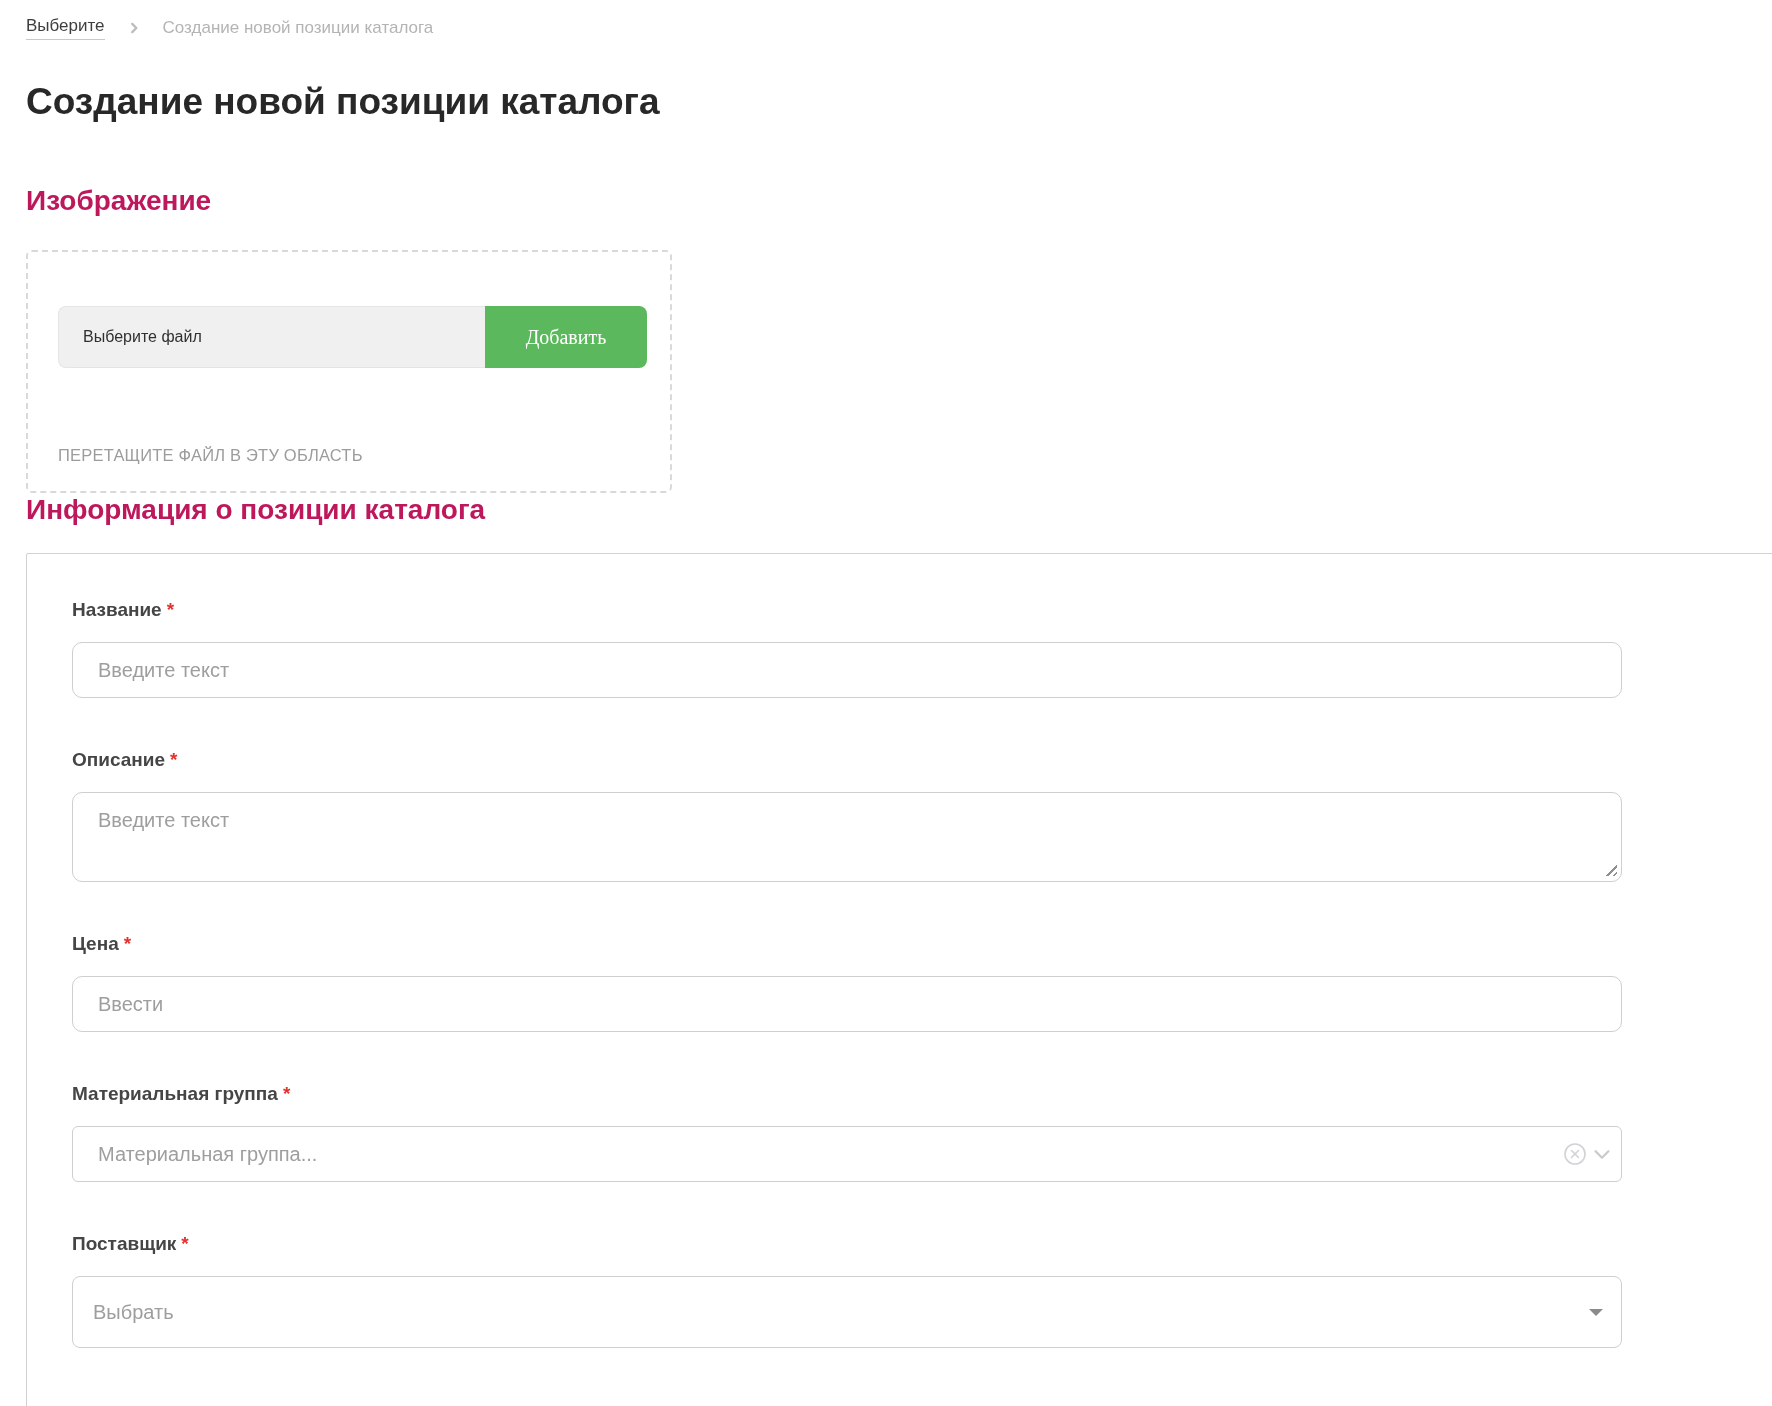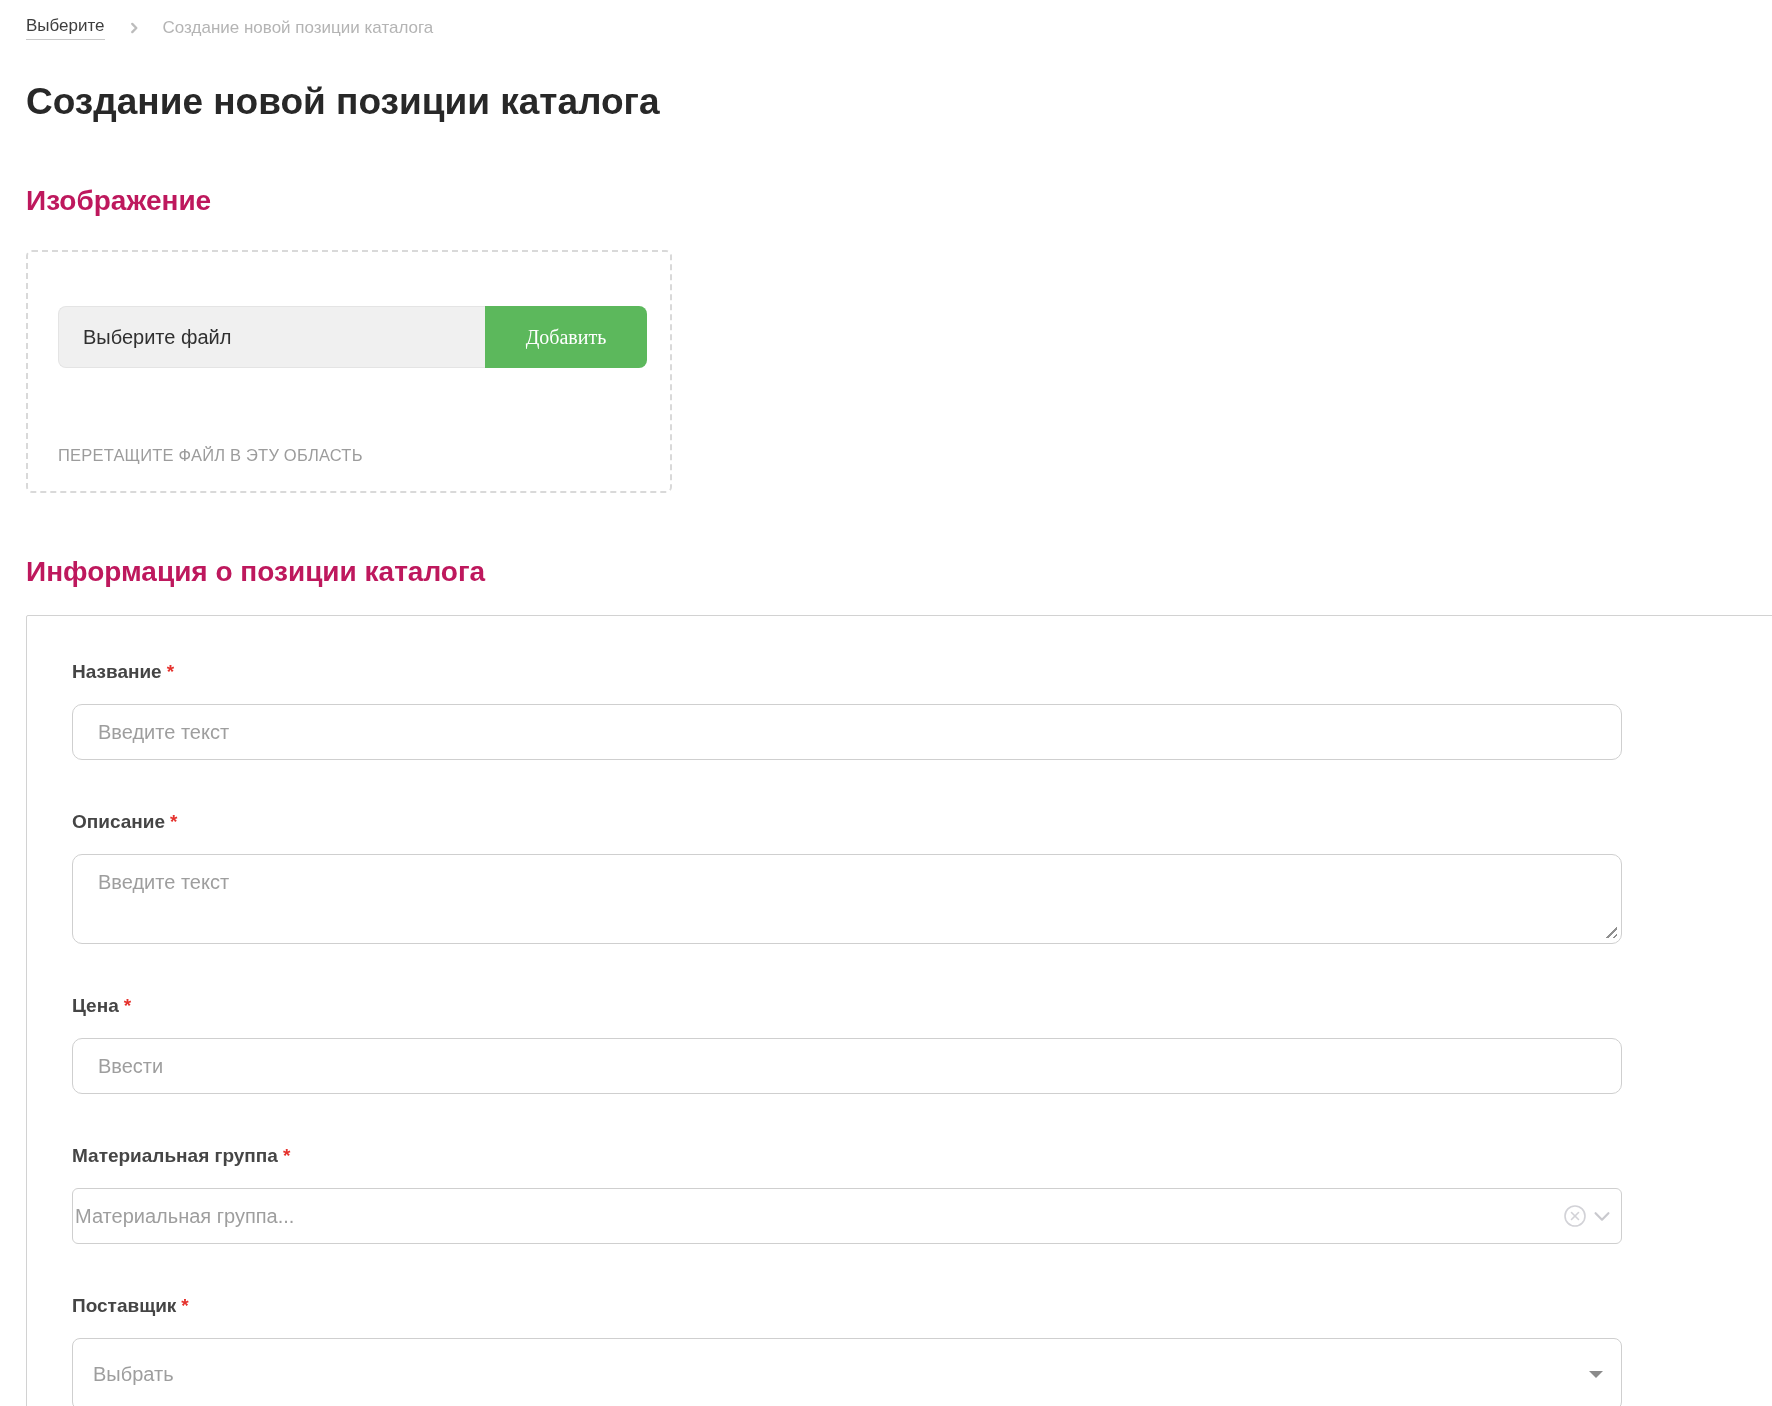--- a/index.html
+++ b/index.html
@@ -11,29 +11,29 @@
   .breadcrumb { display:flex; align-items:center; gap:22px; height:24px; }
   .crumb-link { font-size:17px; color:#3e3e3e; text-decoration:none; padding-bottom:3px;
                 border-bottom:1px solid #c9c9c9; cursor:pointer; }
   .crumb-sep { display:flex; align-items:center; }
   .crumb-current { font-size:17px; color:#b4b4b4; }
 
   
   h1.page-title { margin-top:40px; font-size:37px; line-height:44px; font-weight:700; color:#282828; }
   h2.section-heading { font-size:28px; line-height:34px; font-weight:700; color:#be185d; }
   .heading-image { margin-top:60px; }
-  .heading-info  { margin-top:62px; }
+  .heading-info  { }
 
   
   .upload-box { margin-top:32px; width:646px; height:243px; border:2px dashed #d9d9d9;
                 border-radius:6px; position:relative; }
   .file-row { position:absolute; left:30px; top:54px; display:flex; height:62px; }
   .file-field { width:427px; background:#f0f0f0; border:1px solid #e4e4e4; border-right:none;
                 border-radius:8px 0 0 8px; display:flex; align-items:center; padding-left:24px;
-                font-size:20px; color:#303030; cursor:pointer; }
+                font-size:16px; color:#303030; cursor:pointer; }
   .add-btn { width:162px; background:#5cb85c; color:#ffffff; font-size:20px; border:none;
              border-radius:0 8px 8px 0; display:flex; align-items:center; justify-content:center;
              cursor:pointer; font-family:Liberation Serif, serif; }
   .dropzone-hint { position:absolute; left:30px; bottom:26px; font-size:16.5px; color:#9c9c9c;
                    letter-spacing:0.2px; }
 
   
   .info-panel { margin-top:26px; width:1900px; border:1px solid #d2d2d2; border-radius:2px;
                 padding:44px 0 120px 45px; }
 
@@ -50,21 +50,21 @@
                padding:16px 25px; font-size:20px; color:#333; font-family:inherit; outline:none;
                resize:none; background:#fff; }
   .text-area::placeholder { color:#9e9e9e; opacity:1; }
   .resize-handle { position:absolute; right:5px; bottom:6px; width:14px; height:14px; cursor:nwse-resize;
                    background:repeating-linear-gradient(135deg, transparent, transparent 3px, #8f8f8f 3px, #8f8f8f 4.5px);
                    clip-path:polygon(100% 0, 100% 100%, 0 100%); }
 
   .select-box { width:1550px; border:1px solid #cfcfcf; display:flex; align-items:center;
                 background:#fff; cursor:pointer; position:relative; }
   .select-placeholder { font-size:20px; color:#9e9e9e; }
-  .multiselect { height:56px; border-radius:6px; padding-left:2px; }
+  .multiselect { height:56px; border-radius:6px; padding-left:25px; }
   .select-icons { position:absolute; right:8px; top:0; height:100%; display:flex; align-items:center; gap:4px; }
   .single-select { height:72px; border-radius:8px; padding-left:20px; }
   .dropdown-arrow { position:absolute; right:18px; top:50%; margin-top:-3px; width:0; height:0;
                     border-left:7px solid transparent; border-right:7px solid transparent;
                     border-top:7px solid #8b8b8b; }
 </style>
 </head>
 <body>
 
 <div class="content">

